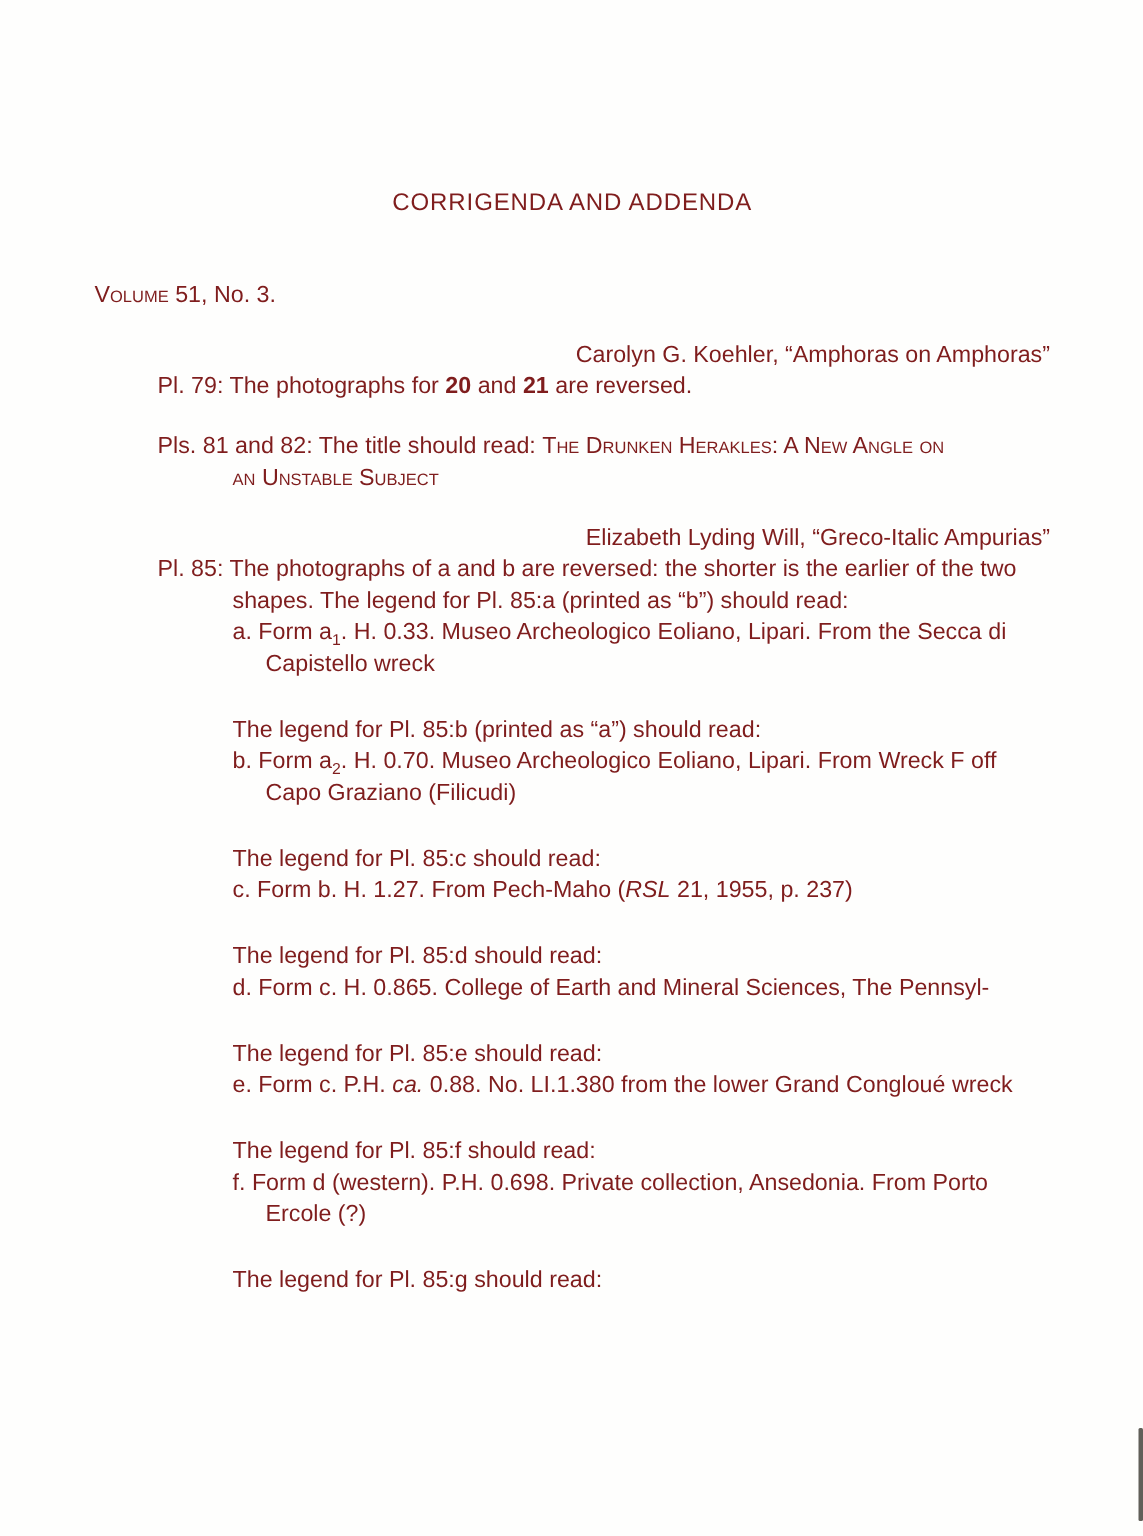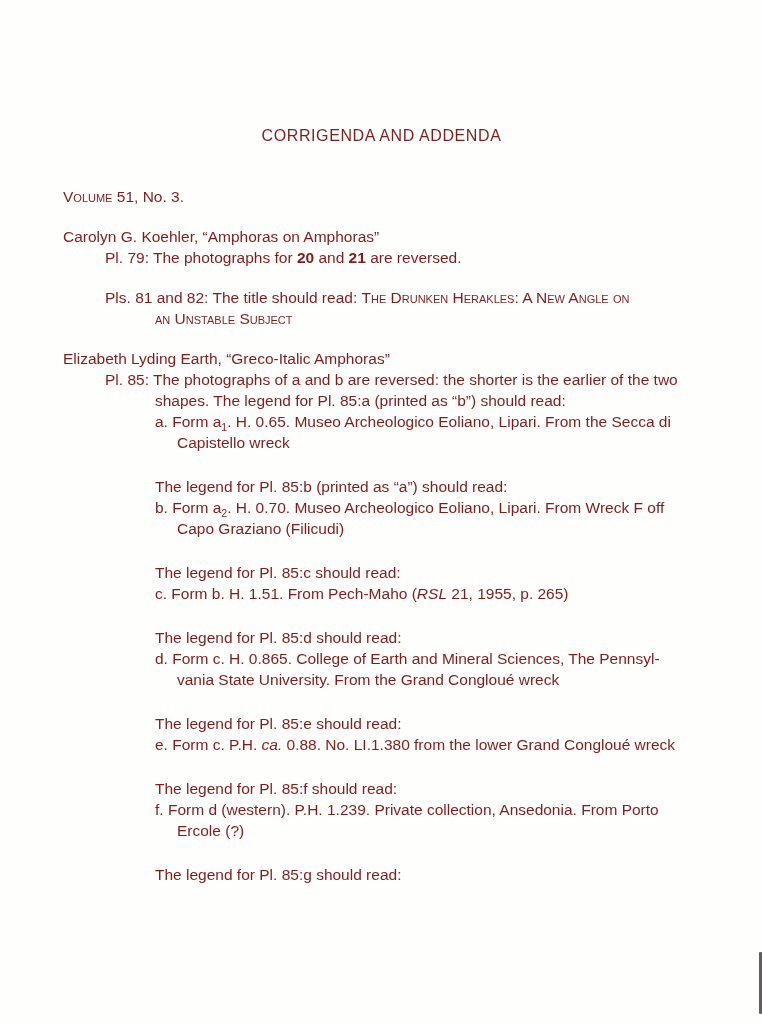--- a/index.html
+++ b/index.html
@@ -28,21 +28,21 @@
     font-size: 16px;
     font-weight: normal;
     letter-spacing: 0.6px;
     line-height: 21px;
   }
   .volume {
     margin-top: 40px;
     white-space: nowrap;
   }
   .entry { margin-top: 19px; }
-  .author { white-space: nowrap; }
+  .author { white-space: nowrap; text-align: right; }
   .line { white-space: nowrap; }
   .ind1 { padding-left: 42px; }
   .ind2 { padding-left: 92px; }
   .ind3 { padding-left: 114px; }
   .gap  { margin-top: 23px; }
   .s-b  { font-weight: bold; }
   .s-i  { font-style: italic; }
   .s-sc { font-variant: small-caps; }
   sub   { font-size: 0.68em; line-height: 0; }
   .artifact-right {
@@ -65,35 +65,34 @@
   <div>
       <div class="entry">
         <div class="author"><span>Carolyn G. Koehler, “Amphoras on Amphoras”</span></div>
         <div class="line ind1"><span>Pl. 79: The photographs for </span><span class="s-b">20</span><span> and </span><span class="s-b">21</span><span> are reversed.</span></div>
       </div>
       <div class="entry">
         <div class="line ind1"><span>Pls. 81 and 82: The title should read: </span><span class="s-sc">The Drunken Herakles: A New Angle on</span></div>
         <div class="line ind2"><span class="s-sc">an Unstable Subject</span></div>
       </div>
       <div class="entry">
-        <div class="author"><span>Elizabeth Lyding Earth, “Greco-Italic Amphoras”</span></div>
+        <div class="author"><span>Elizabeth Lyding Will, “Greco-Italic Ampurias”</span></div>
         <div class="line ind1"><span>Pl. 85: The photographs of a and b are reversed: the shorter is the earlier of the two</span></div>
         <div class="line ind2"><span>shapes. The legend for Pl. 85:a (printed as “b”) should read:</span></div>
-        <div class="line ind2"><span>a. Form a</span><sub>1</sub><span>. H. 0.65. Museo Archeologico Eoliano, Lipari. From the Secca di</span></div>
+        <div class="line ind2"><span>a. Form a</span><sub>1</sub><span>. H. 0.33. Museo Archeologico Eoliano, Lipari. From the Secca di</span></div>
         <div class="line ind3"><span>Capistello wreck</span></div>
         <div class="line ind2 gap"><span>The legend for Pl. 85:b (printed as “a”) should read:</span></div>
         <div class="line ind2"><span>b. Form a</span><sub>2</sub><span>. H. 0.70. Museo Archeologico Eoliano, Lipari. From Wreck F off</span></div>
         <div class="line ind3"><span>Capo Graziano (Filicudi)</span></div>
         <div class="line ind2 gap"><span>The legend for Pl. 85:c should read:</span></div>
-        <div class="line ind2"><span>c. Form b. H. 1.51. From Pech-Maho (</span><span class="s-i">RSL</span><span> 21, 1955, p. 265)</span></div>
+        <div class="line ind2"><span>c. Form b. H. 1.27. From Pech-Maho (</span><span class="s-i">RSL</span><span> 21, 1955, p. 237)</span></div>
         <div class="line ind2 gap"><span>The legend for Pl. 85:d should read:</span></div>
         <div class="line ind2"><span>d. Form c. H. 0.865. College of Earth and Mineral Sciences, The Pennsyl-</span></div>
-        <div class="line ind3"><span>vania State University. From the Grand Congloué wreck</span></div>
         <div class="line ind2 gap"><span>The legend for Pl. 85:e should read:</span></div>
         <div class="line ind2"><span>e. Form c. P.H. </span><span class="s-i">ca.</span><span> 0.88. No. LI.1.380 from the lower Grand Congloué wreck</span></div>
         <div class="line ind2 gap"><span>The legend for Pl. 85:f should read:</span></div>
-        <div class="line ind2"><span>f. Form d (western). P.H. 1.239. Private collection, Ansedonia. From Porto</span></div>
+        <div class="line ind2"><span>f. Form d (western). P.H. 0.698. Private collection, Ansedonia. From Porto</span></div>
         <div class="line ind3"><span>Ercole (?)</span></div>
         <div class="line ind2 gap"><span>The legend for Pl. 85:g should read:</span></div>
       </div>
     </div>
   <div class="artifact-right"></div>
 </div>
 
 </body></html>

